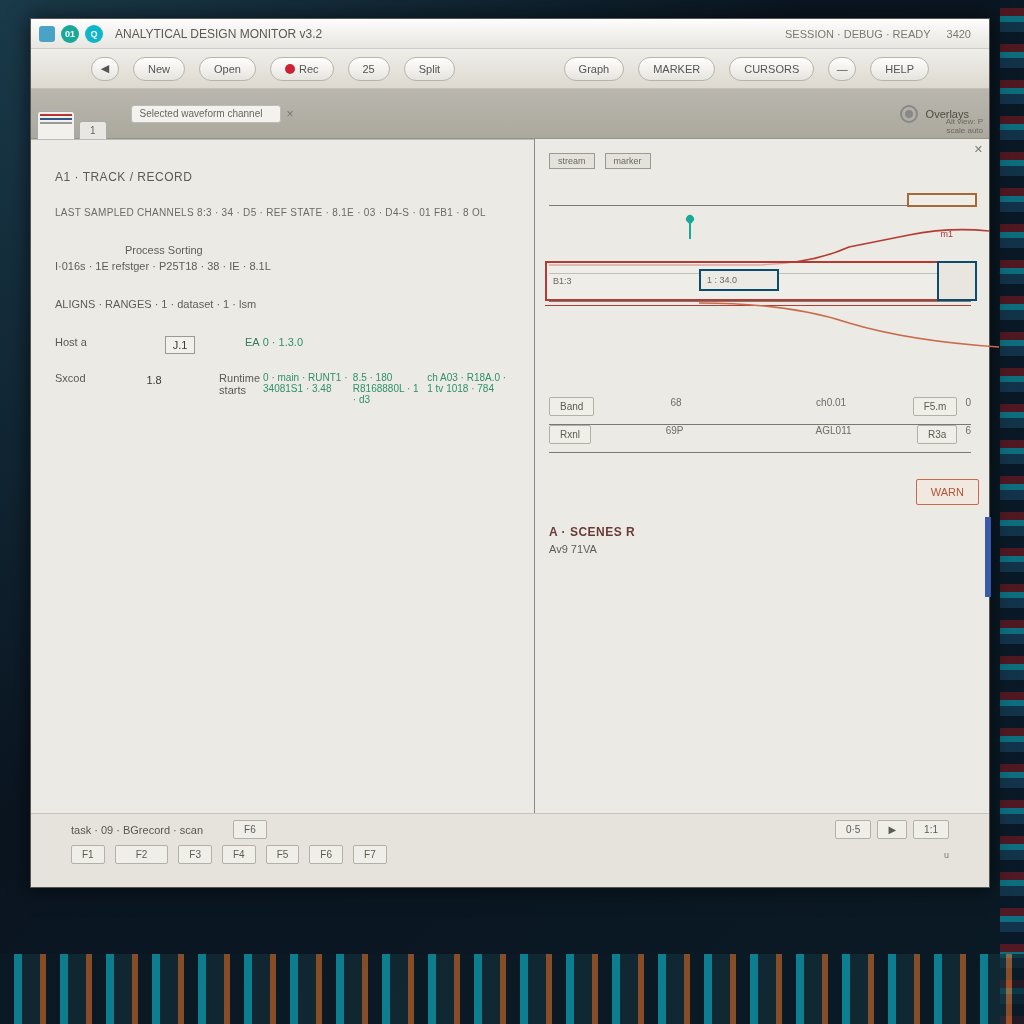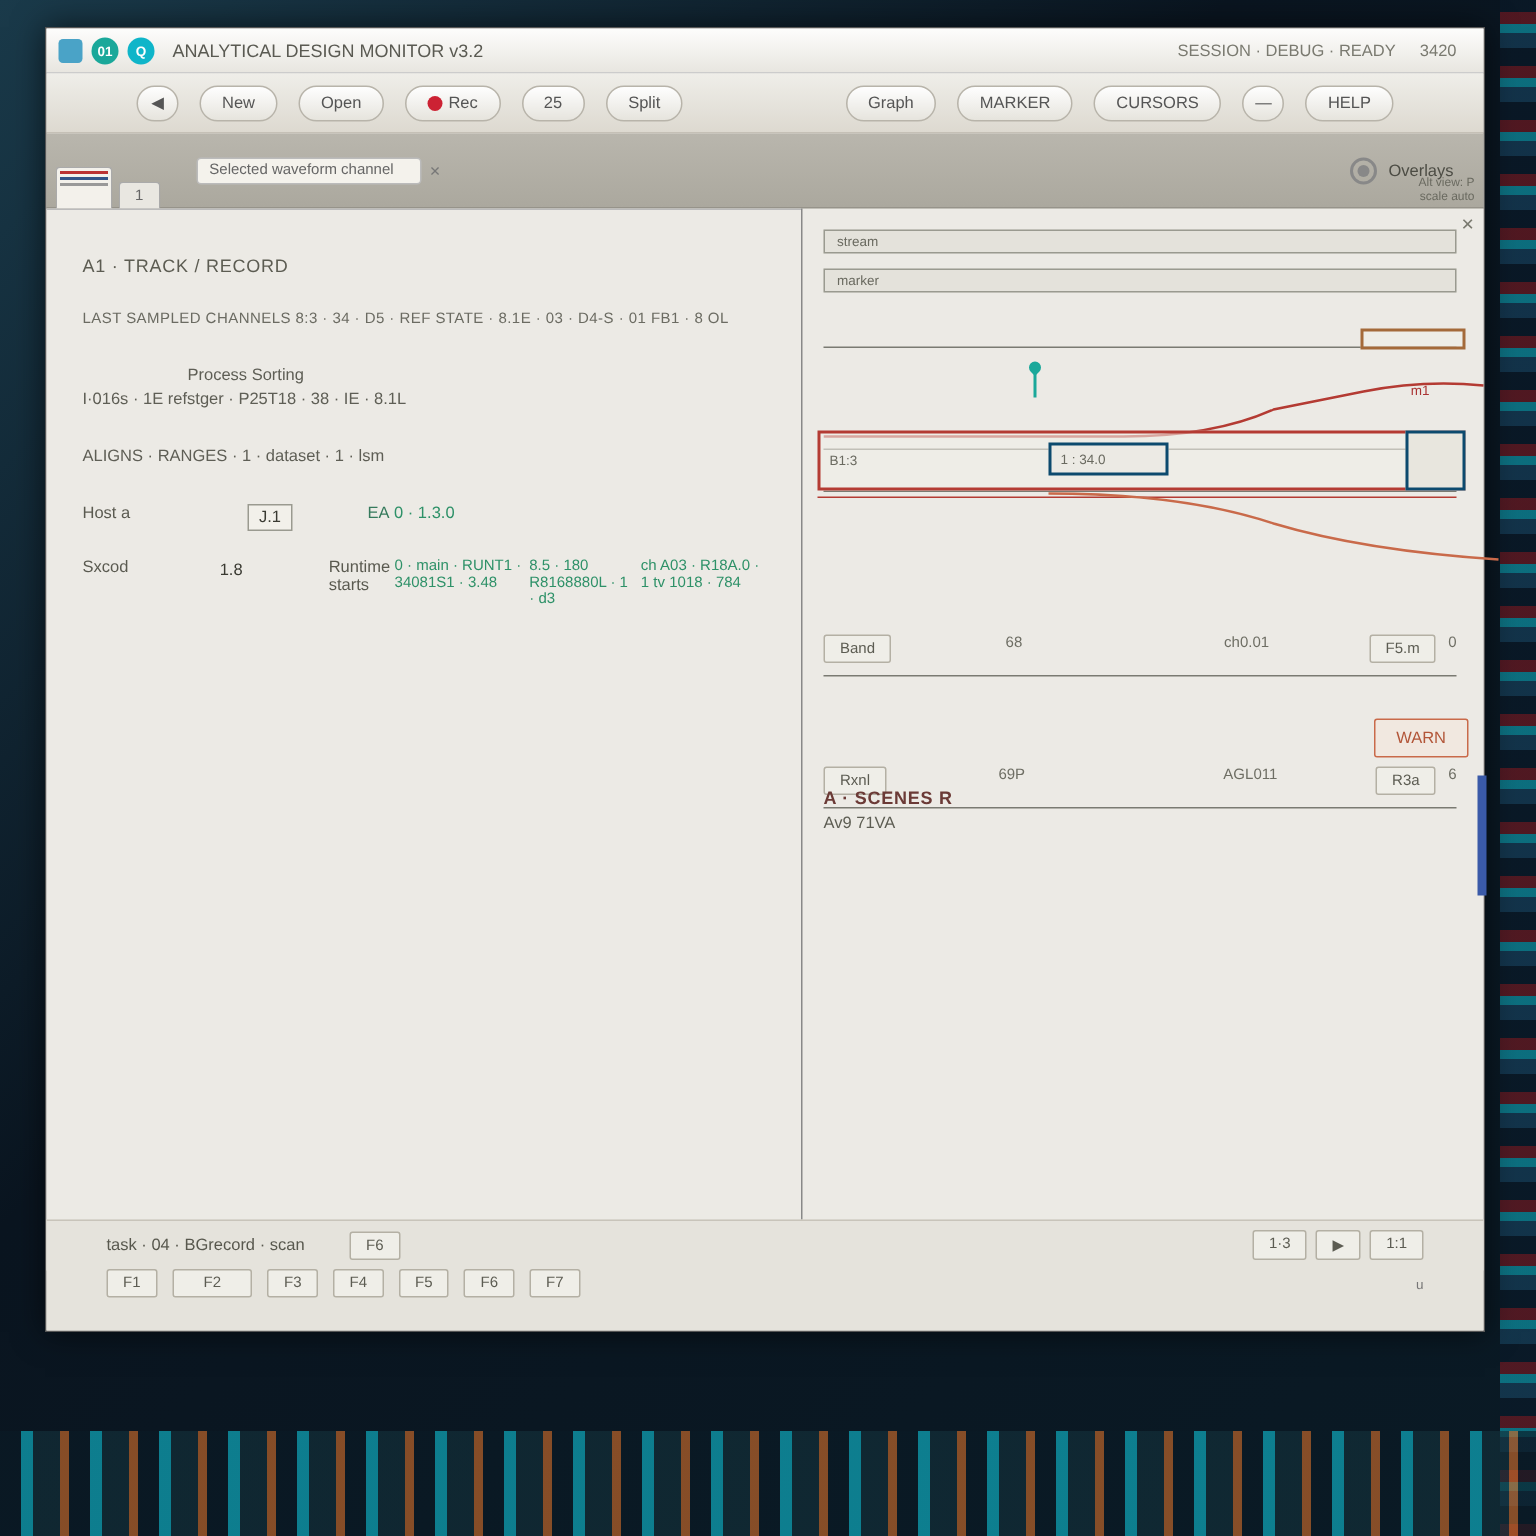--- a/index.html
+++ b/index.html
@@ -54,21 +54,21 @@
 
 .kv-row { display:flex; gap: 50px; margin-bottom: 6px; align-items:flex-start; }
 .kv-label { width: 60px; font-size:11px; color:#5a5a50; }
 .kv-box { border:1px solid #9a9a90; padding:2px 6px; font-size:11px; color:#3a3a32; background:#f2f0ea; min-width:30px; text-align:center; }
 .kv-stack { display:flex; flex-direction:row; gap:3px; }
 .kv-val { font-size:11px; color:#357a5c; }
 .kv-val.g { color:#2e9168; }
 .multi-line .kv-val { font-size:10px; }
 
 
-.legend-row { display:flex; gap:10px; margin-bottom:8px;flex-direction:column; }
+.legend-row { display:flex; gap:10px; margin-bottom:8px; }
 .legend-box { border:1px solid #9a9a90; background:#e4e2db; padding:2px 8px; font-size:9px; color:#6a6a60; }
 .diagram { position:relative; height: 200px; width: 100%; }
 .hline { position:absolute; left:0; right:0; height:1px; background:#7a7a72; }
 .track-box { position:absolute; height: 26px; border:2px solid #0c4a6e; background:rgba(240,238,232,0.6); display:flex; align-items:center; padding:0 6px; font-size:9px; color:#6a6a60; }
 .track-box.red { border-color:#b43b33; }
 .track-box.brown { border-color:#a46a3a; }
 .pin { position:absolute; width:2px; height:18px; background:#1aa89a; }
 .pin::after { content:""; position:absolute; top:-6px; left:-3px; width:8px; height:8px; background:#1aa89a; border-radius:50% 50% 50% 0; transform:rotate(-45deg);}
 .tiny-label { position:absolute; font-size:9px; color:#a33; }
 .curve { position:absolute; }
@@ -226,43 +226,43 @@
       <div style="display:flex;gap:8px;margin-top:20px">
         <span class="fchip">Band</span>
         <span class="col-lab" style="flex:1;text-align:center">68</span>
         <span class="col-lab" style="flex:1;text-align:center">ch0.01</span>
         <span class="fchip">F5.m</span>
         <span class="col-lab">0</span>
       </div>
 
       <div class="hline" style="position:relative;margin-top:8px"></div>
 
-      <div style="display:flex;gap:8px;margin-top:60px">
+      <div style="display:flex;gap:8px;">
         <span class="fchip">Rxnl</span>
         <span class="col-lab" style="flex:1;text-align:center">69P</span>
         <span class="col-lab" style="flex:1;text-align:center">AGL011</span>
         <span class="fchip">R3a</span>
         <span class="col-lab">6</span>
       </div>
       <div class="hline" style="position:relative;margin-top:8px"></div>
 
       <div class="callout">WARN</div>
       <div class="callout-side"></div>
 
       <div class="panel-title">A · SCENES R</div>
       <div class="panel-sub">Av9 71VA</div>
     </div>
   </div>
 
   <div class="footer">
     <div class="frow">
-      <span class="fstatus">task · 04 · BGrecord · scan</span>
+      <span class="fstatus">task · 09 · BGrecord · scan</span>
       <span class="fchip" style="margin-left:20px">F6</span>
       <div class="fright">
-        <span class="fchip">1·3</span>
+        <span class="fchip">0·5</span>
         <span class="fchip">▶</span>
         <span class="fchip">1:1</span>
       </div>
     </div>
     <div class="frow">
       <span class="fchip">F1</span>
       <span class="fchip wide">F2</span>
       <span class="fchip">F3</span>
       <span class="fchip">F4</span>
       <span class="fchip">F5</span>

